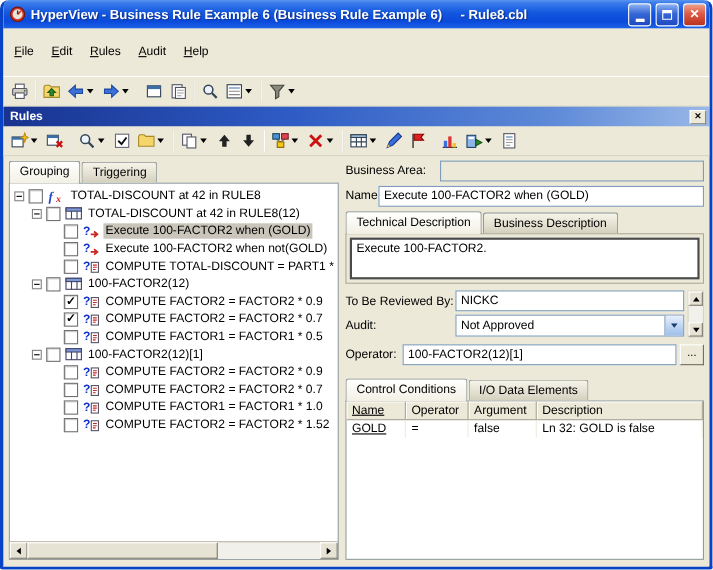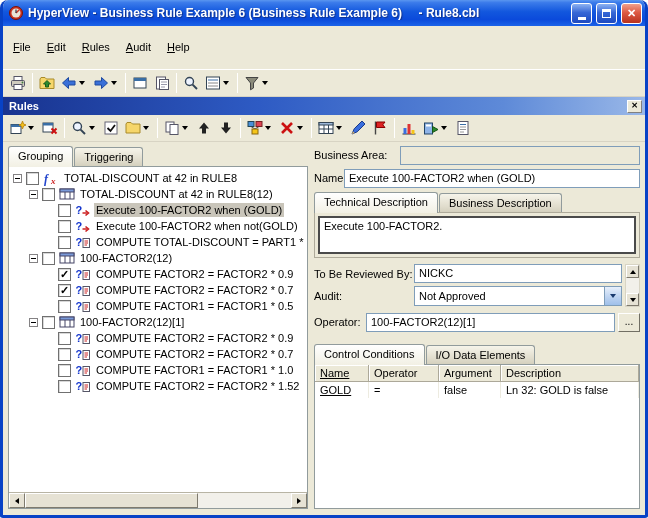--- a/index.html
+++ b/index.html
@@ -122,21 +122,21 @@
                 font-family: "Liberation Sans", sans-serif; font-size: 10px; line-height: 1; }
 
   .detail-tabs { margin-top: 8px; }
   .table-wrap { flex: 1; display: flex; flex-direction: column; border: 1px solid #919B9C;
                 background: #fff; min-height: 0; }
   .t-header { display: flex; flex: none; background: #ECE9D8; }
   .t-cell { padding: 2px 5px; overflow: hidden; white-space: nowrap; flex: none; }
   .t-h { border-right: 1px solid #ACA899; border-bottom: 1px solid #ACA899; box-shadow: inset 1px 1px 0 #fff; }
   .t-row { display: flex; flex: none; }
   .t-row .t-cell { border-right: 1px solid #EDEBE0; }
-  .col0 { width: 54px; text-decoration: underline; } .col1 { width: 70px; } .col2 { width: 62px; } .col3 { flex: 1; min-width: 0; }
+  .col0 { width: 54px; text-decoration: underline; } .col1 { width: 57px; } .col2 { width: 62px; } .col3 { flex: 1; min-width: 0; }
 </style>
 </head>
 <body>
 
 <div class="window">
 
   <div class="titlebar">
     <span class="icon16" id="app-icon-slot">
         <svg viewBox="0 0 16 16">
           <circle cx="8" cy="8" r="6.5" fill="#CC3322" stroke="#7A1408"></circle>

